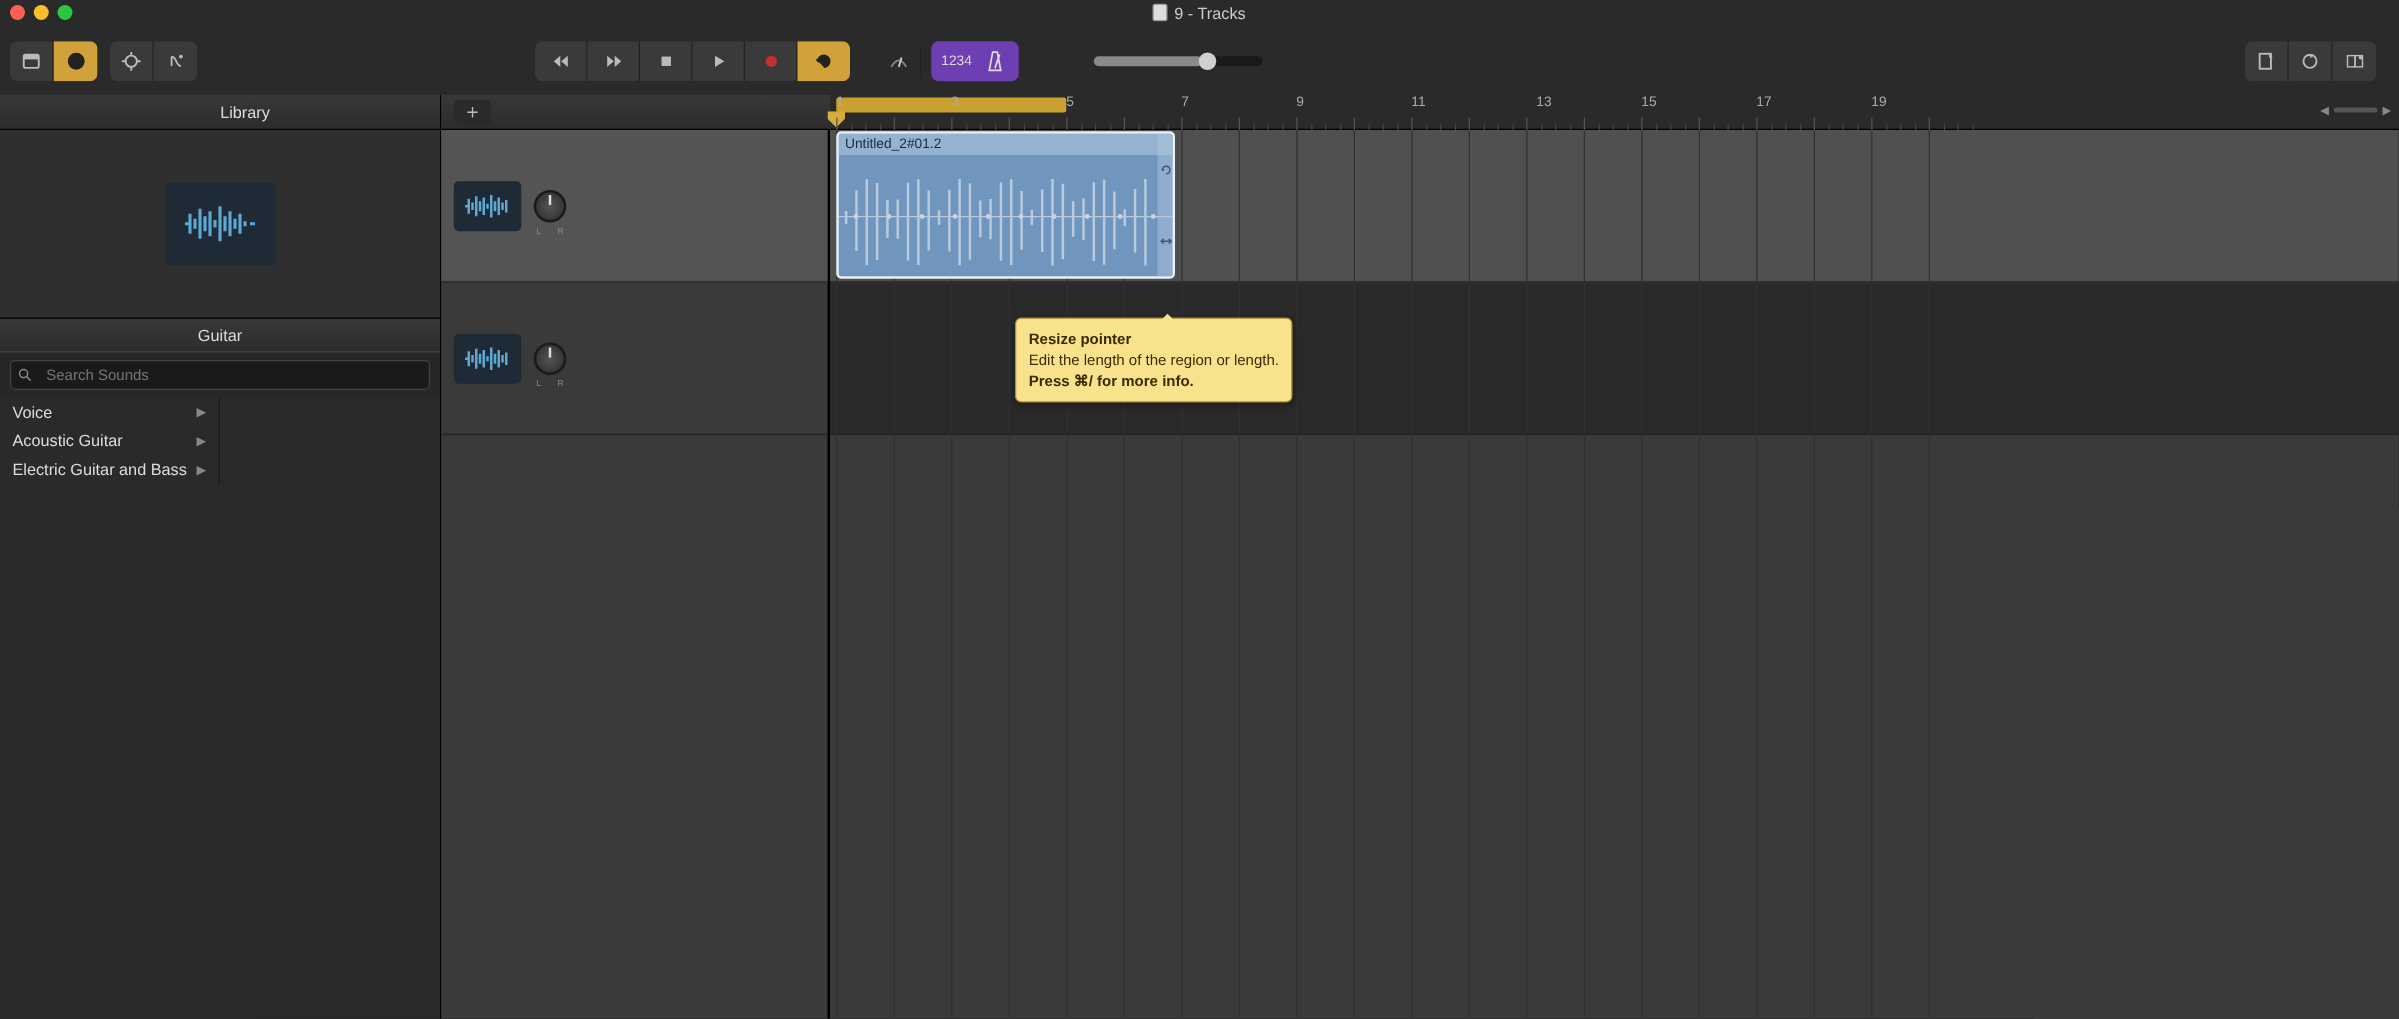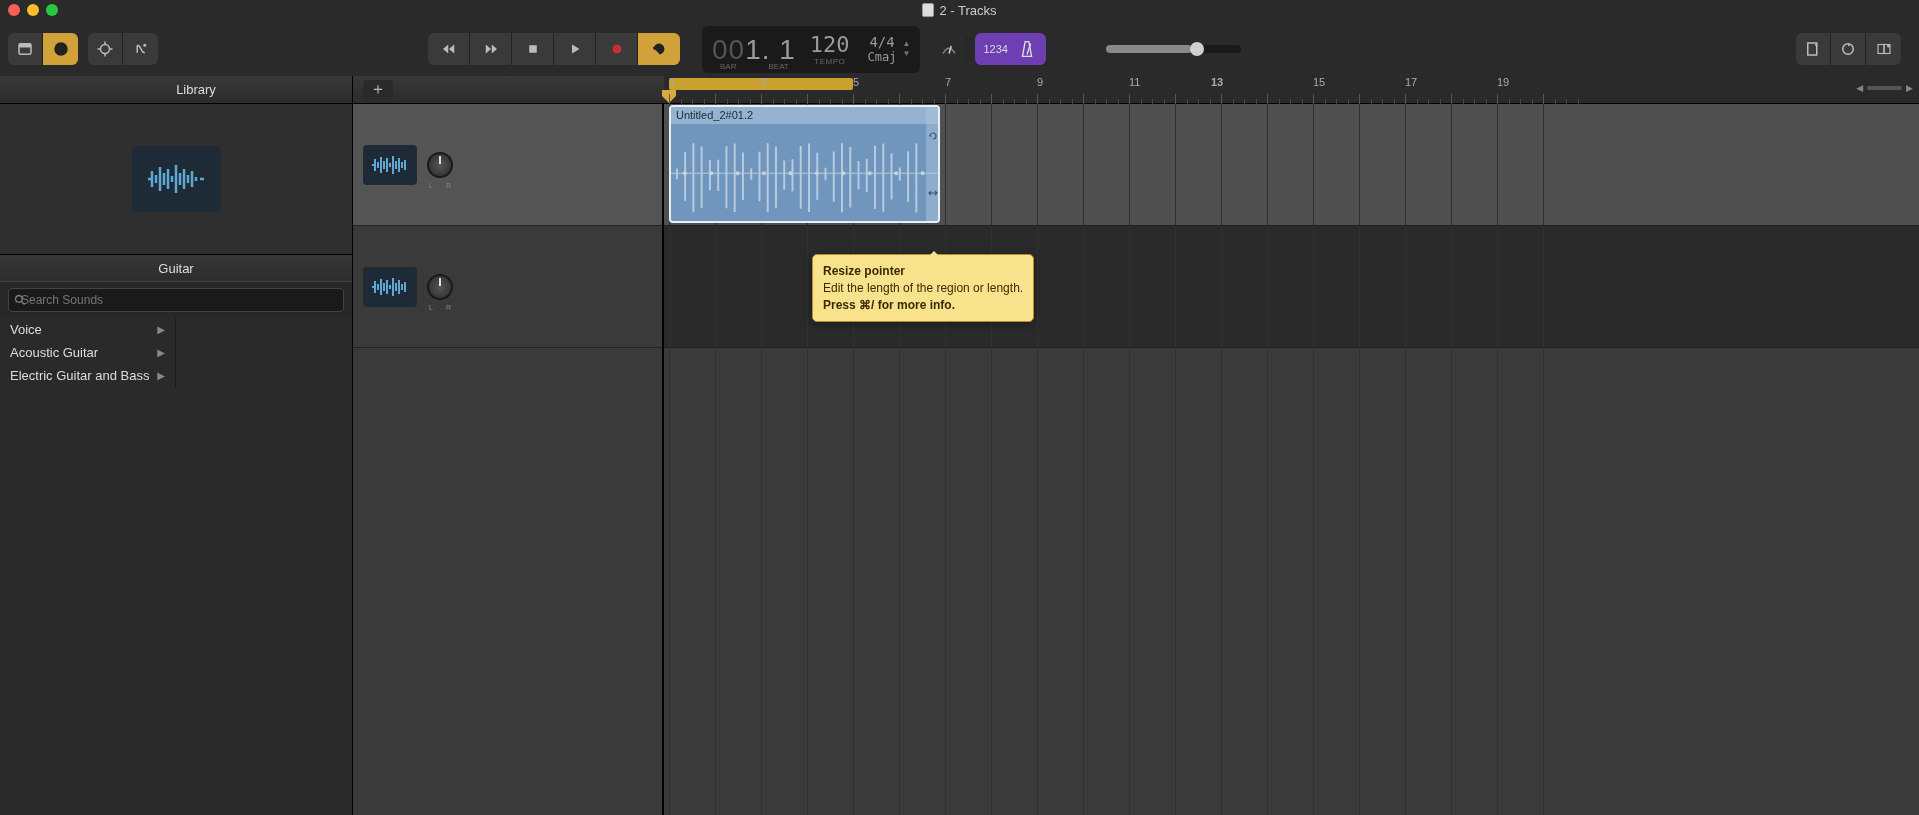--- a/index.html
+++ b/index.html
@@ -48,21 +48,21 @@
 
 .main{position:absolute;top:76px;left:0;right:0;bottom:0;display:flex;}
 
 
 .library{width:353px;background:#272727;border-right:1px solid #000;display:flex;flex-direction:column;}
 .lib-hd{height:28px;background:linear-gradient(#383838,#2c2c2c);text-align:center;color:#ddd;font-size:13px;line-height:28px;border-bottom:1px solid #000;padding-left:40px;}
 .lib-art{height:150px;display:flex;align-items:center;justify-content:center;background:#2f2f2f;}
 .lib-art .box{width:89px;height:66px;background:#1e2a36;border-radius:5px;display:flex;align-items:center;justify-content:center;}
 .sounds-hd{height:28px;background:linear-gradient(#383838,#2c2c2c);text-align:center;color:#ddd;font-size:13px;line-height:28px;border-top:1px solid #000;border-bottom:1px solid #444;}
 .search{margin:6px 8px;}
-.search input{width:100%;background:#1a1a1a;border:1px solid #444;border-radius:4px;padding:4px 6px 4px 12px;color:#aaa;font-size:12px;}
+.search input{width:100%;background:#1a1a1a;border:1px solid #444;border-radius:4px;padding:4px 6px 4px 28px;color:#aaa;font-size:12px;}
 .search{position:relative;}
 .search svg{position:absolute;left:6px;top:6px;width:13px;height:13px;}
 .snd-list{flex:1;background:#2a2a2a;text-align:right;}
 .snd-col{width:176px;border-right:1px solid #1a1a1a;}
 .snd-item{padding:4px 10px;color:#ddd;font-size:13px;display:flex;justify-content:space-between;align-items:center;cursor:pointer;}
 .snd-item .arr{font-size:10px;color:#888;}
 
 
 .tracks-area{flex:1;display:flex;flex-direction:column;}
 .th-bar{height:28px;background:linear-gradient(#383838,#2c2c2c);display:flex;align-items:center;border-bottom:1px solid #000;}
@@ -124,21 +124,21 @@
 </head>
 <body>
 
 <div class="traffic">
   <div class="tl r"></div>
   <div class="tl y"></div>
   <div class="tl g"></div>
 </div>
 
 <div class="titlebar">
-  <span class="pg"></span><span>2 - Tracks</span>
+  <span class="pg"></span><span>9 - Tracks</span>
 </div>
 
 <div class="toolbar">
   <div class="btngrp">
     <div class="tb-btn">
         <svg viewBox="0 0 24 24">
           <rect x="4" y="5" width="16" height="14" rx="2" fill="none" stroke="#bbb" stroke-width="2"></rect>
           <rect x="4" y="5" width="16" height="5" fill="#bbb"></rect>
         </svg>
       </div>
@@ -193,39 +193,20 @@
         </svg>
       </div>
     <div class="tb-btn active">
         <svg viewBox="0 0 24 24">
           <path d="M6 12 A6 6 0 1 1 12 18" fill="none" stroke="#222" stroke-width="2.5"></path>
           <path d="M4 10 L6 13 L9 11 Z" fill="#222"></path>
         </svg>
       </div>
   </div>
 
-  <div class="lcd">
-    <span class="big"><span class="dim">00</span><span>1. 1</span></span>
-    <div style="position:absolute;left:18px;bottom:2px;font-size:8px;color:#666;display:flex;gap:32px;">
-      <span>BAR</span>
-      <span>BEAT</span>
-    </div>
-    <div class="col">
-      <span class="v">120</span>
-      <span class="l">TEMPO</span>
-    </div>
-    <div class="col" style="margin-left:18px;">
-      <span class="v" style="font-size:14px;">4/4</span>
-      <span class="v" style="font-size:12px;">Cmaj</span>
-    </div>
-    <div class="lcd-arrows">
-        <span>▲</span>
-        <span>▼</span>
-      </div>
-  </div>
 
   <div class="tuner tb-btn" style="border-radius:6px;">
       <svg viewBox="0 0 24 24">
         <path d="M4 18 Q12 4 20 18" fill="none" stroke="#888" stroke-width="2"></path>
         <line x1="12" y1="18" x2="15" y2="8" stroke="#ccc" stroke-width="2"></line>
       </svg>
     </div>
 
   <div class="countin">
     <span>1234</span>
@@ -409,21 +390,21 @@
             <div class="tick sub" style="left: 453.5px;"></div>
             <div class="bar-num" style="left: 465px;">11</div>
             <div class="tick" style="left: 465px;"></div>
             <div class="tick sub" style="left: 476.5px;"></div>
             <div class="tick sub" style="left: 488px;"></div>
             <div class="tick sub" style="left: 499.5px;"></div>
             <div class="tick" style="left: 511px;"></div>
             <div class="tick sub" style="left: 522.5px;"></div>
             <div class="tick sub" style="left: 534px;"></div>
             <div class="tick sub" style="left: 545.5px;"></div>
-            <div class="bar-num" style="left: 547px; font-weight: bold;">13</div>
+            <div class="bar-num" style="left: 565px;">13</div>
             <div class="tick" style="left: 557px;"></div>
             <div class="tick sub" style="left: 568.5px;"></div>
             <div class="tick sub" style="left: 580px;"></div>
             <div class="tick sub" style="left: 591.5px;"></div>
             <div class="tick" style="left: 603px;"></div>
             <div class="tick sub" style="left: 614.5px;"></div>
             <div class="tick sub" style="left: 626px;"></div>
             <div class="tick sub" style="left: 637.5px;"></div>
             <div class="bar-num" style="left: 649px;">15</div>
             <div class="tick" style="left: 649px;"></div>

